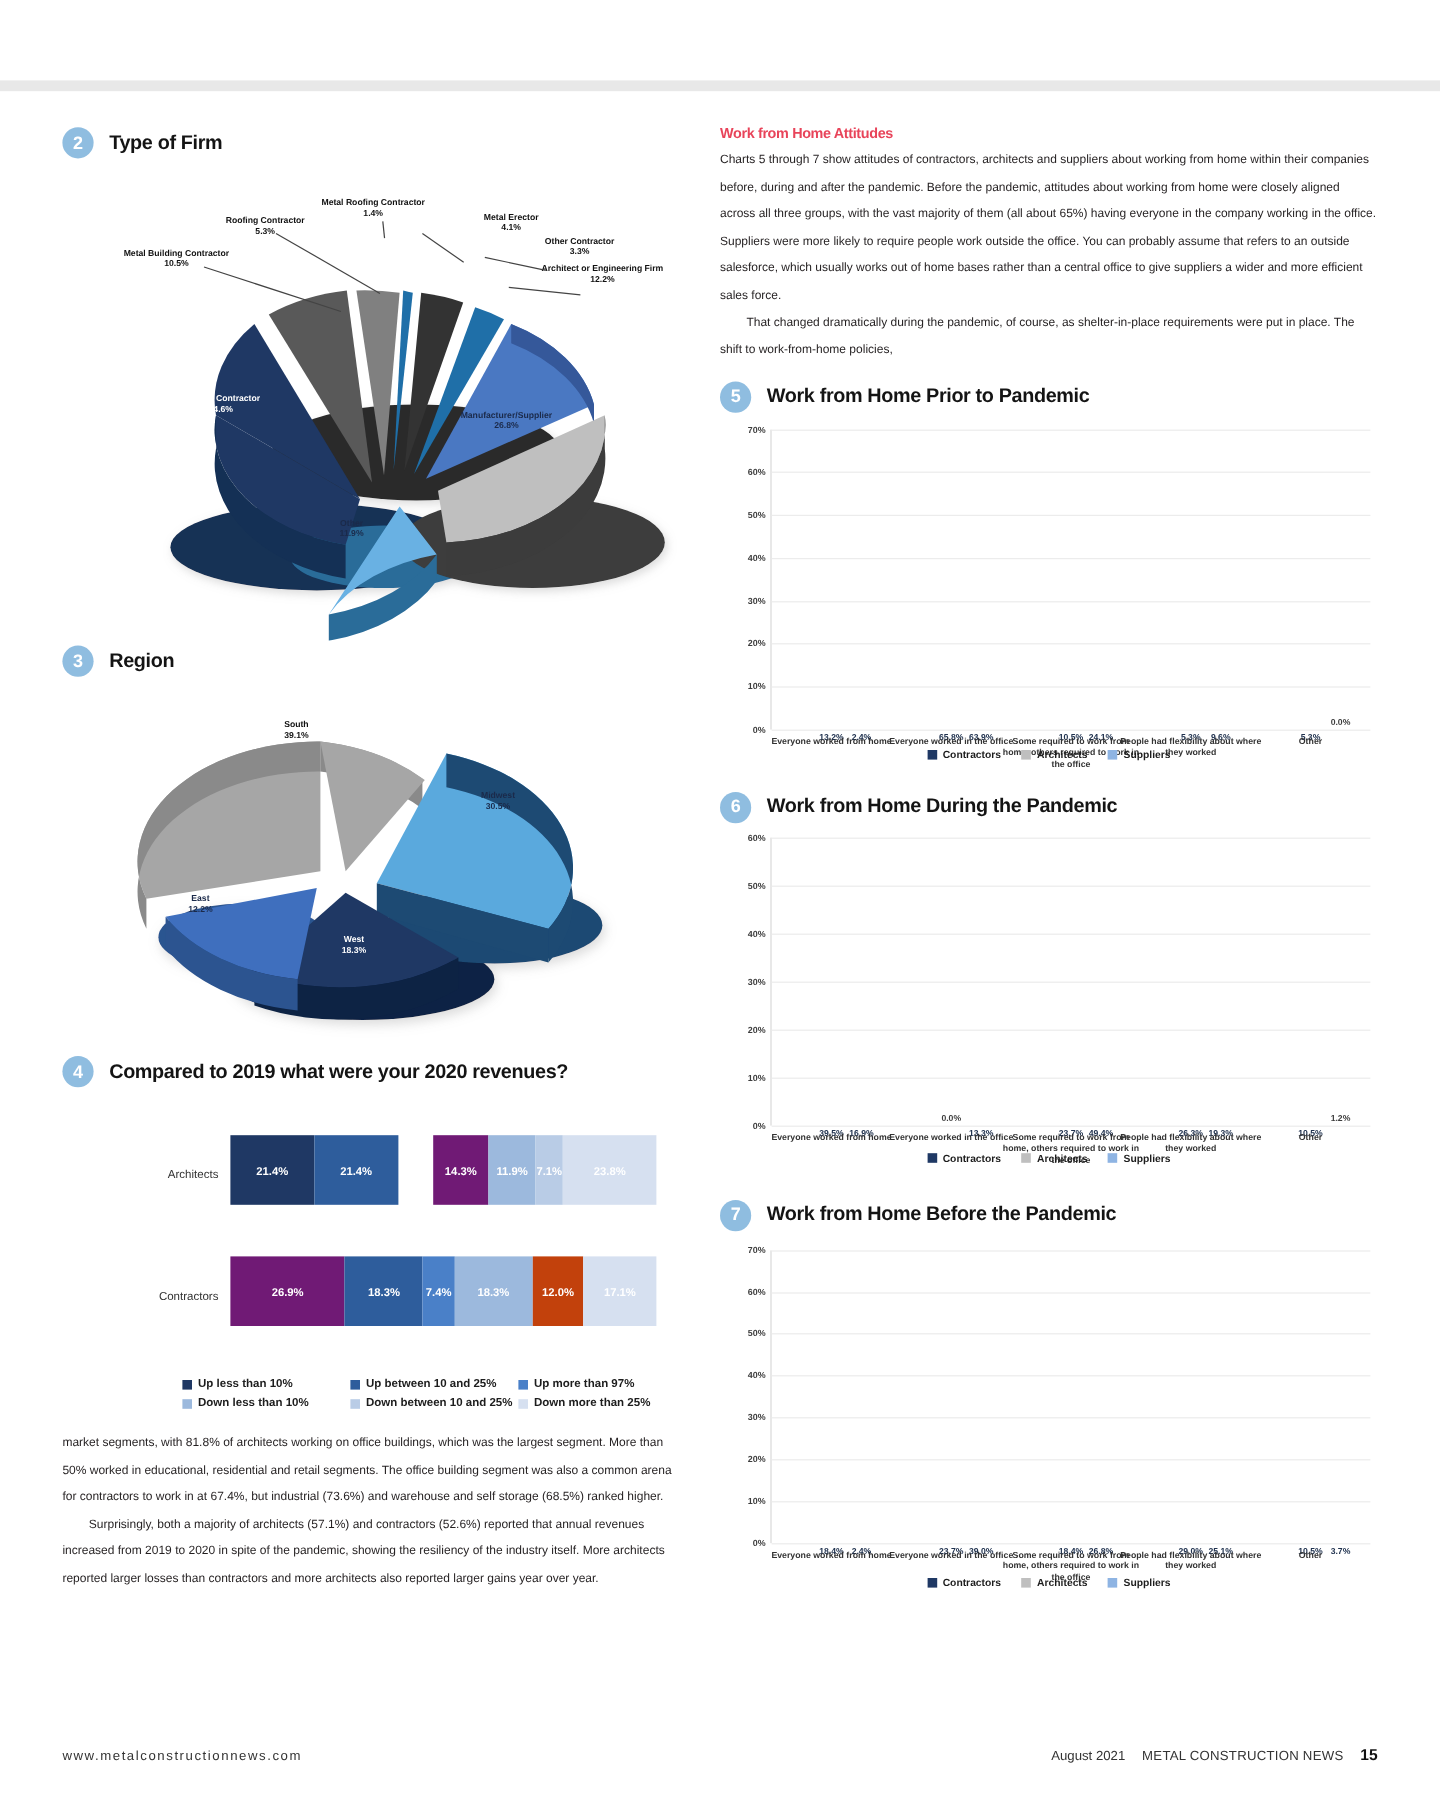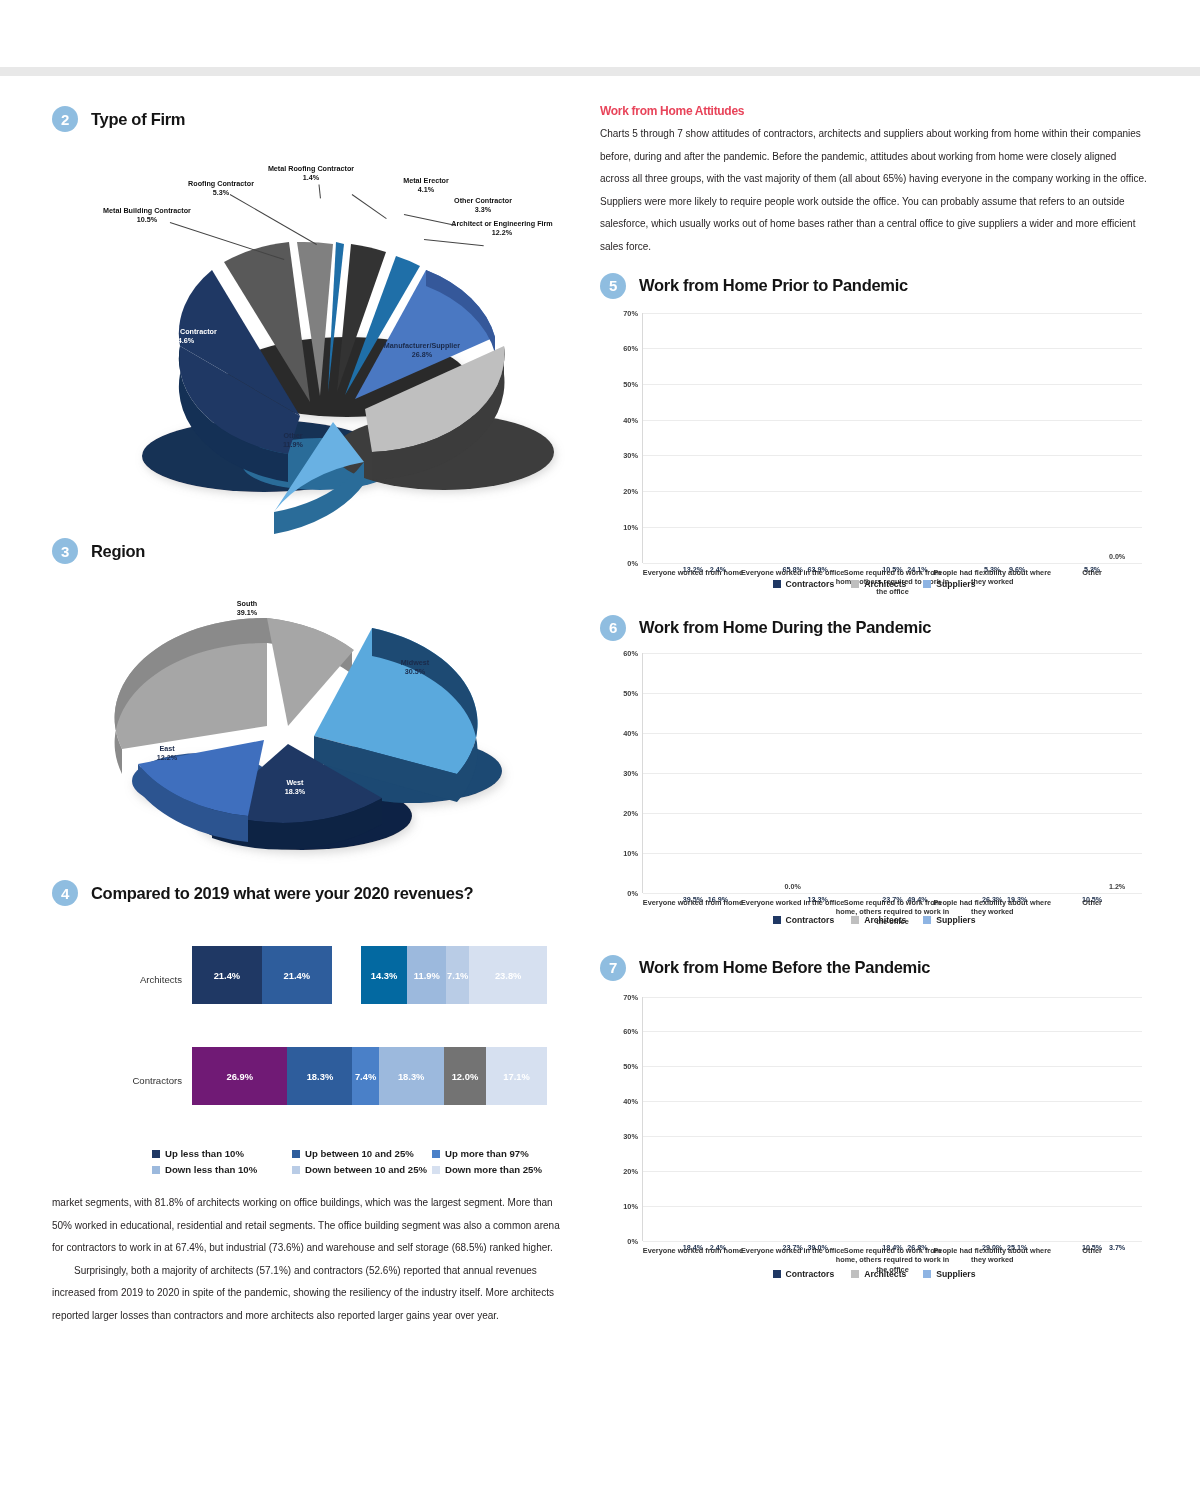--- a/index.html
+++ b/index.html
@@ -282,33 +282,33 @@
       <div class="badge">4</div>
       <div class="chart-title">Compared to 2019 what were your 2020 revenues?</div>
     </div>
 
     <div class="stack-chart">
 
       <div class="stack-cat" style="top:58px;">Architects</div>
       <div class="stack-row" style="top:30px;">
         <div class="stack-seg" style="width:21.4%; background:#1f3864;">21.4%</div>
         <div class="stack-seg" style="width:21.4%; background:#2e5d9c;">21.4%</div>
-        <div class="stack-seg" style="width:14.3%; background:#0369a1;margin-left:29px;">14.3%</div>
+        <div class="stack-seg" style="width:14.3%; background:#701a75;margin-left:29px;">14.3%</div>
         <div class="stack-seg" style="width:11.9%; background:#9cb9dd;">11.9%</div>
         <div class="stack-seg" style="width:7.1%; background:#b9cce6;">7.1%</div>
         <div class="stack-seg" style="width:23.8%; background:#d6e0f0;">23.8%</div>
       </div>
 
       <div class="stack-cat" style="top:159px;">Contractors</div>
       <div class="stack-row" style="top:131px;">
         <div class="stack-seg" style="width:26.9%; background:#701a75;">26.9%</div>
         <div class="stack-seg" style="width:18.3%; background:#2e5d9c;">18.3%</div>
         <div class="stack-seg" style="width:7.4%; background:#4a80c8;">7.4%</div>
         <div class="stack-seg" style="width:18.3%; background:#9cb9dd;">18.3%</div>
-        <div class="stack-seg" style="width:12.0%; background:#737373;text-align:right;">12.0%</div>
+        <div class="stack-seg" style="width:12.0%; background:#c2410c;text-align:right;">12.0%</div>
         <div class="stack-seg" style="width:17.1%; background:#d6e0f0;">17.1%</div>
       </div>
 
       <div class="stack-legend">
         <div class="legend-item third">
           <span class="swatch" style="background:#1f3864;"></span>
           <span>Up less than 10%</span>
         </div>
         <div class="legend-item third">
           <span class="swatch" style="background:#2e5d9c;"></span>
@@ -334,20 +334,21 @@
     </div>
 
     <p class="copy" style="margin-top:8px;">market segments, with 81.8% of architects working on office buildings, which was the largest segment. More than 50% worked in educational, residential and retail segments. The office building segment was also a common arena for contractors to work in at 67.4%, but industrial (73.6%) and warehouse and self storage (68.5%) ranked higher.</p>
     <p class="copy indent">Surprisingly, both a majority of architects (57.1%) and contractors (52.6%) reported that annual revenues increased from 2019 to 2020 in spite of the pandemic, showing the resiliency of the industry itself. More architects reported larger losses than contractors and more architects also reported larger gains year over year.</p>
   </div>
 
   <div class="col-right">
 
     <div class="section-title">Work from Home Attitudes</div>
     <p class="copy">Charts 5 through 7 show attitudes of contractors, architects and suppliers about working from home within their companies before, during and after the pandemic. Before the pandemic, attitudes about working from home were closely aligned across all three groups, with the vast majority of them (all about 65%) having everyone in the company working in the office. Suppliers were more likely to require people work outside the office. You can probably assume that refers to an outside salesforce, which usually works out of home bases rather than a central office to give suppliers a wider and more efficient sales force.</p>
+    <p class="copy indent">That changed dramatically during the pandemic, of course, as shelter-in-place requirements were put in place. The shift to work-from-home policies,</p>
 
     <div class="chart-head" style="margin-top:12px;">
       <div class="badge">5</div>
       <div class="chart-title">Work from Home Prior to Pandemic</div>
     </div>
     <div class="gcol-chart" style="height:300px;">
       <div class="plot" style="top:12px; height:250px;">
         <div class="gridline" style="top:0%;"></div>
           <div class="ytick" style="top:0%;">70%</div>
         <div class="gridline" style="top:14.28%;"></div>
@@ -682,13 +683,21 @@
             <span>Architects</span>
           </div>
         <div class="legend-item">
             <span class="swatch" style="background:#8eb4e3;"></span>
             <span>Suppliers</span>
           </div>
       </div>
     </div>
   </div>
 
+  <div class="footer">
+    <div class="foot-url">www.metalconstructionnews.com</div>
+    <div class="foot-right">
+      <span>August 2021</span>
+      <span class="foot-mcn">METAL CONSTRUCTION NEWS</span>
+      <span class="foot-page">15</span>
+    </div>
+  </div>
 </div>
 
 </body></html>

